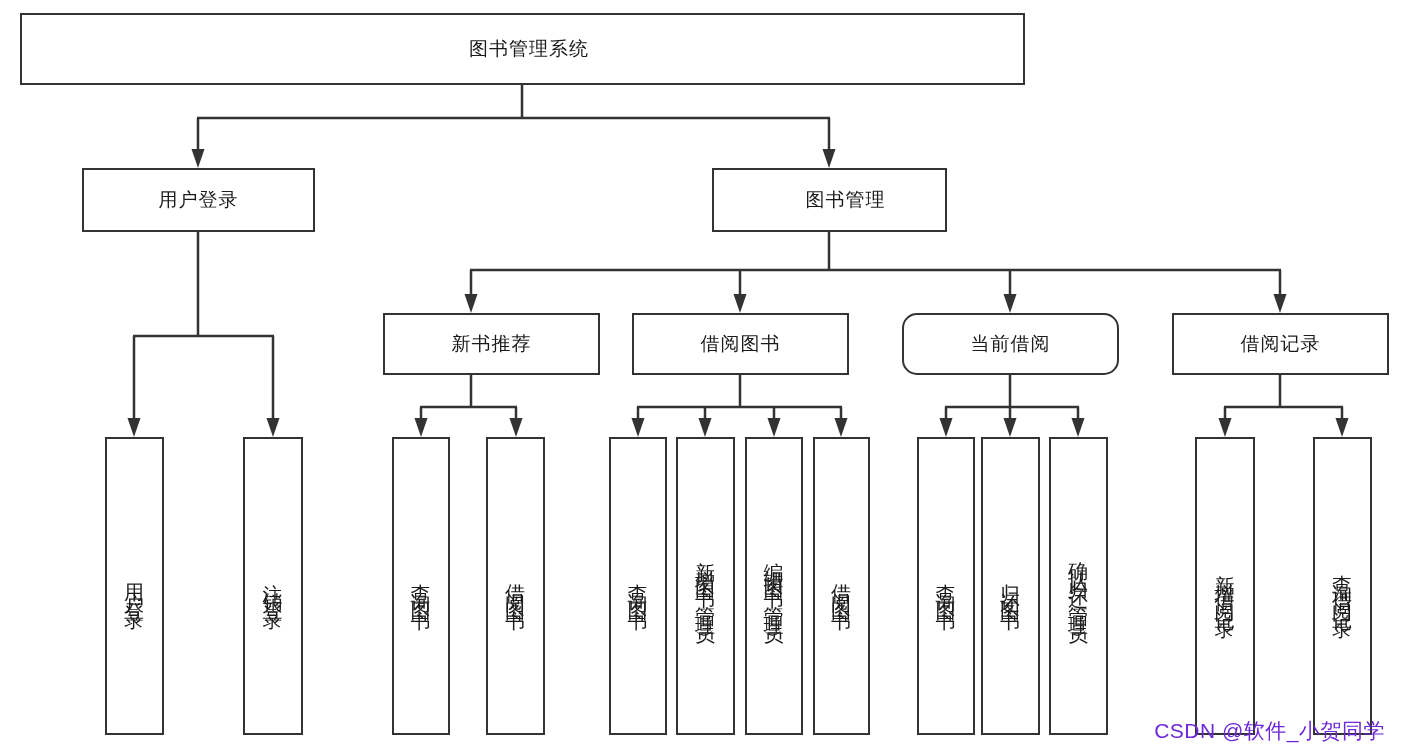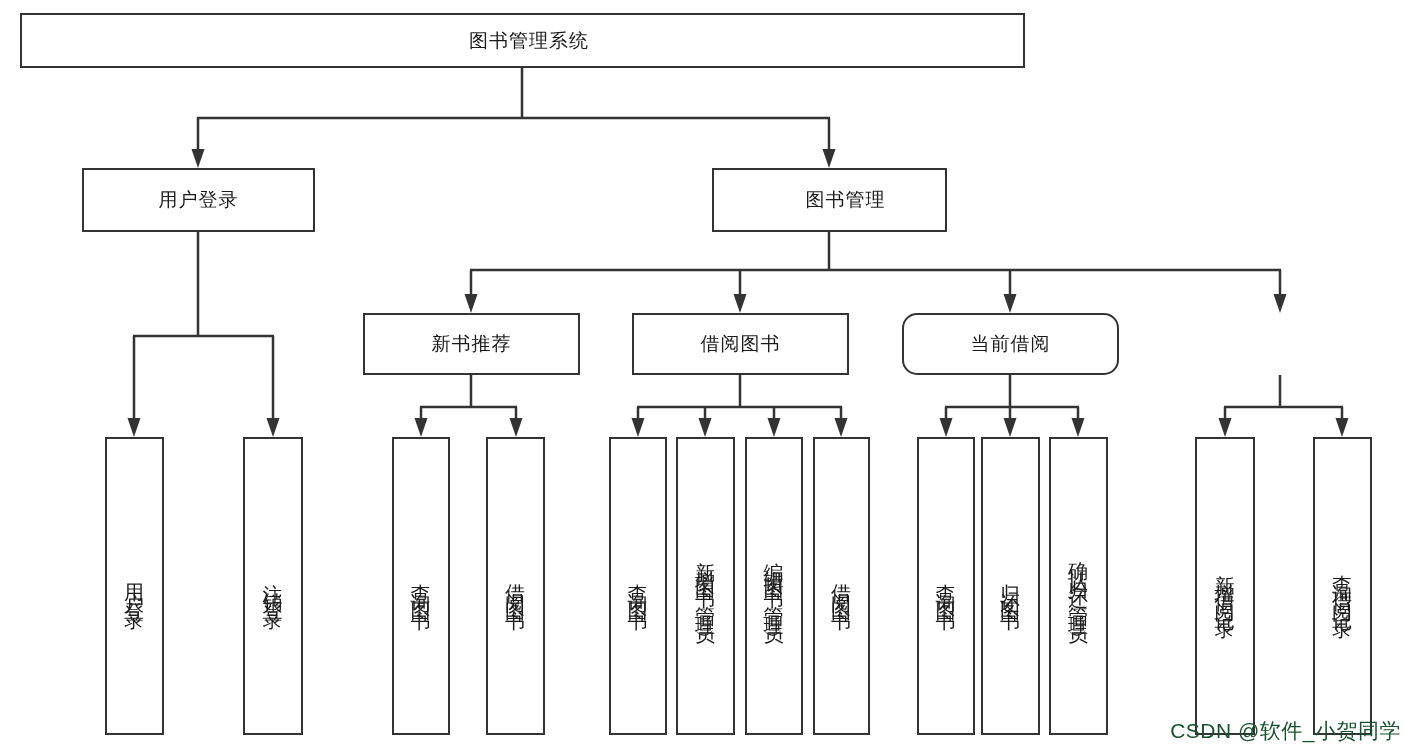--- a/index.html
+++ b/index.html
@@ -12,36 +12,36 @@
     display:flex;align-items:center;justify-content:center;
     color:#1a1a1a;
   }
   .h-label{font-size:19px;letter-spacing:1px;white-space:nowrap;}
   .leaf span{
     writing-mode:vertical-rl;text-orientation:mixed;
     font-size:20px;line-height:1;letter-spacing:9px;
     white-space:nowrap;
   }
   
-  .n-root{left:20px;top:13px;width:1005px;height:55px;padding-left:13px;}
+  .n-root{left:20px;top:13px;width:1005px;height:72px;padding-left:13px;}
   .n-l2a{left:82px;top:168px;width:233px;height:64px;}
   .n-l2b{left:712px;top:168px;width:235px;height:64px;padding-left:32px;}
   .n-l3{top:313px;height:62px;width:217px;}
-  .n-l3a{left:363px;} .n-l3b{left:632px;} .n-l3c{left:902px;border-radius:15px;} .n-l3d{left:1172px;}
+  .n-l3a{left:383px;} .n-l3b{left:632px;} .n-l3c{left:902px;border-radius:15px;} .n-l3d{left:1172px;}
   .leaf{top:437px;height:298px;}
   .lf1{left:105px;width:59px;}  .lf2{left:243px;width:60px;}
   .lf3{left:392px;width:58px;}  .lf4{left:486px;width:59px;}
   .lf5{left:609px;width:58px;}  .lf6{left:676px;width:59px;}
   .lf7{left:745px;width:58px;}  .lf8{left:813px;width:57px;}
   .lf9{left:917px;width:58px;}  .lf10{left:981px;width:59px;}
   .lf11{left:1049px;width:59px;}
   .lf12{left:1195px;width:60px;} .lf13{left:1313px;width:59px;}
   #watermark{
-    position:absolute;right:4px;bottom:2px;z-index:10;
-    font-size:21px;color:#14532d;letter-spacing:0.5px;white-space:nowrap;
+    position:absolute;right:20px;bottom:2px;z-index:10;
+    font-size:21px;color:#6d28d9;letter-spacing:0.5px;white-space:nowrap;
   }
 </style>
 </head>
 <body>
 
 <div id="canvas">
 
   <svg id="wires" viewBox="0 0 1405 747" xmlns="http://www.w3.org/2000/svg">
     <g stroke="#333333" stroke-width="2.5" fill="none">
       <path d="M522,68 V118 M197,118 H830 M198,118 V154 M829,118 V154"></path>
@@ -88,20 +88,23 @@
 
   <div class="box n-l3 n-l3a">
     <span class="h-label">新书推荐</span>
   </div>
   <div class="box n-l3 n-l3b">
     <span class="h-label">借阅图书</span>
   </div>
   <div class="box n-l3 n-l3c">
     <span class="h-label">当前借阅</span>
   </div>
+  <div class="box n-l3 n-l3d">
+    <span class="h-label">借阅记录</span>
+  </div>
 
   <div class="box leaf lf1">
     <span>用户登录</span>
   </div>
   <div class="box leaf lf2">
     <span>注销登录</span>
   </div>
 
   <div class="box leaf lf3">
     <span>查询图书</span>

